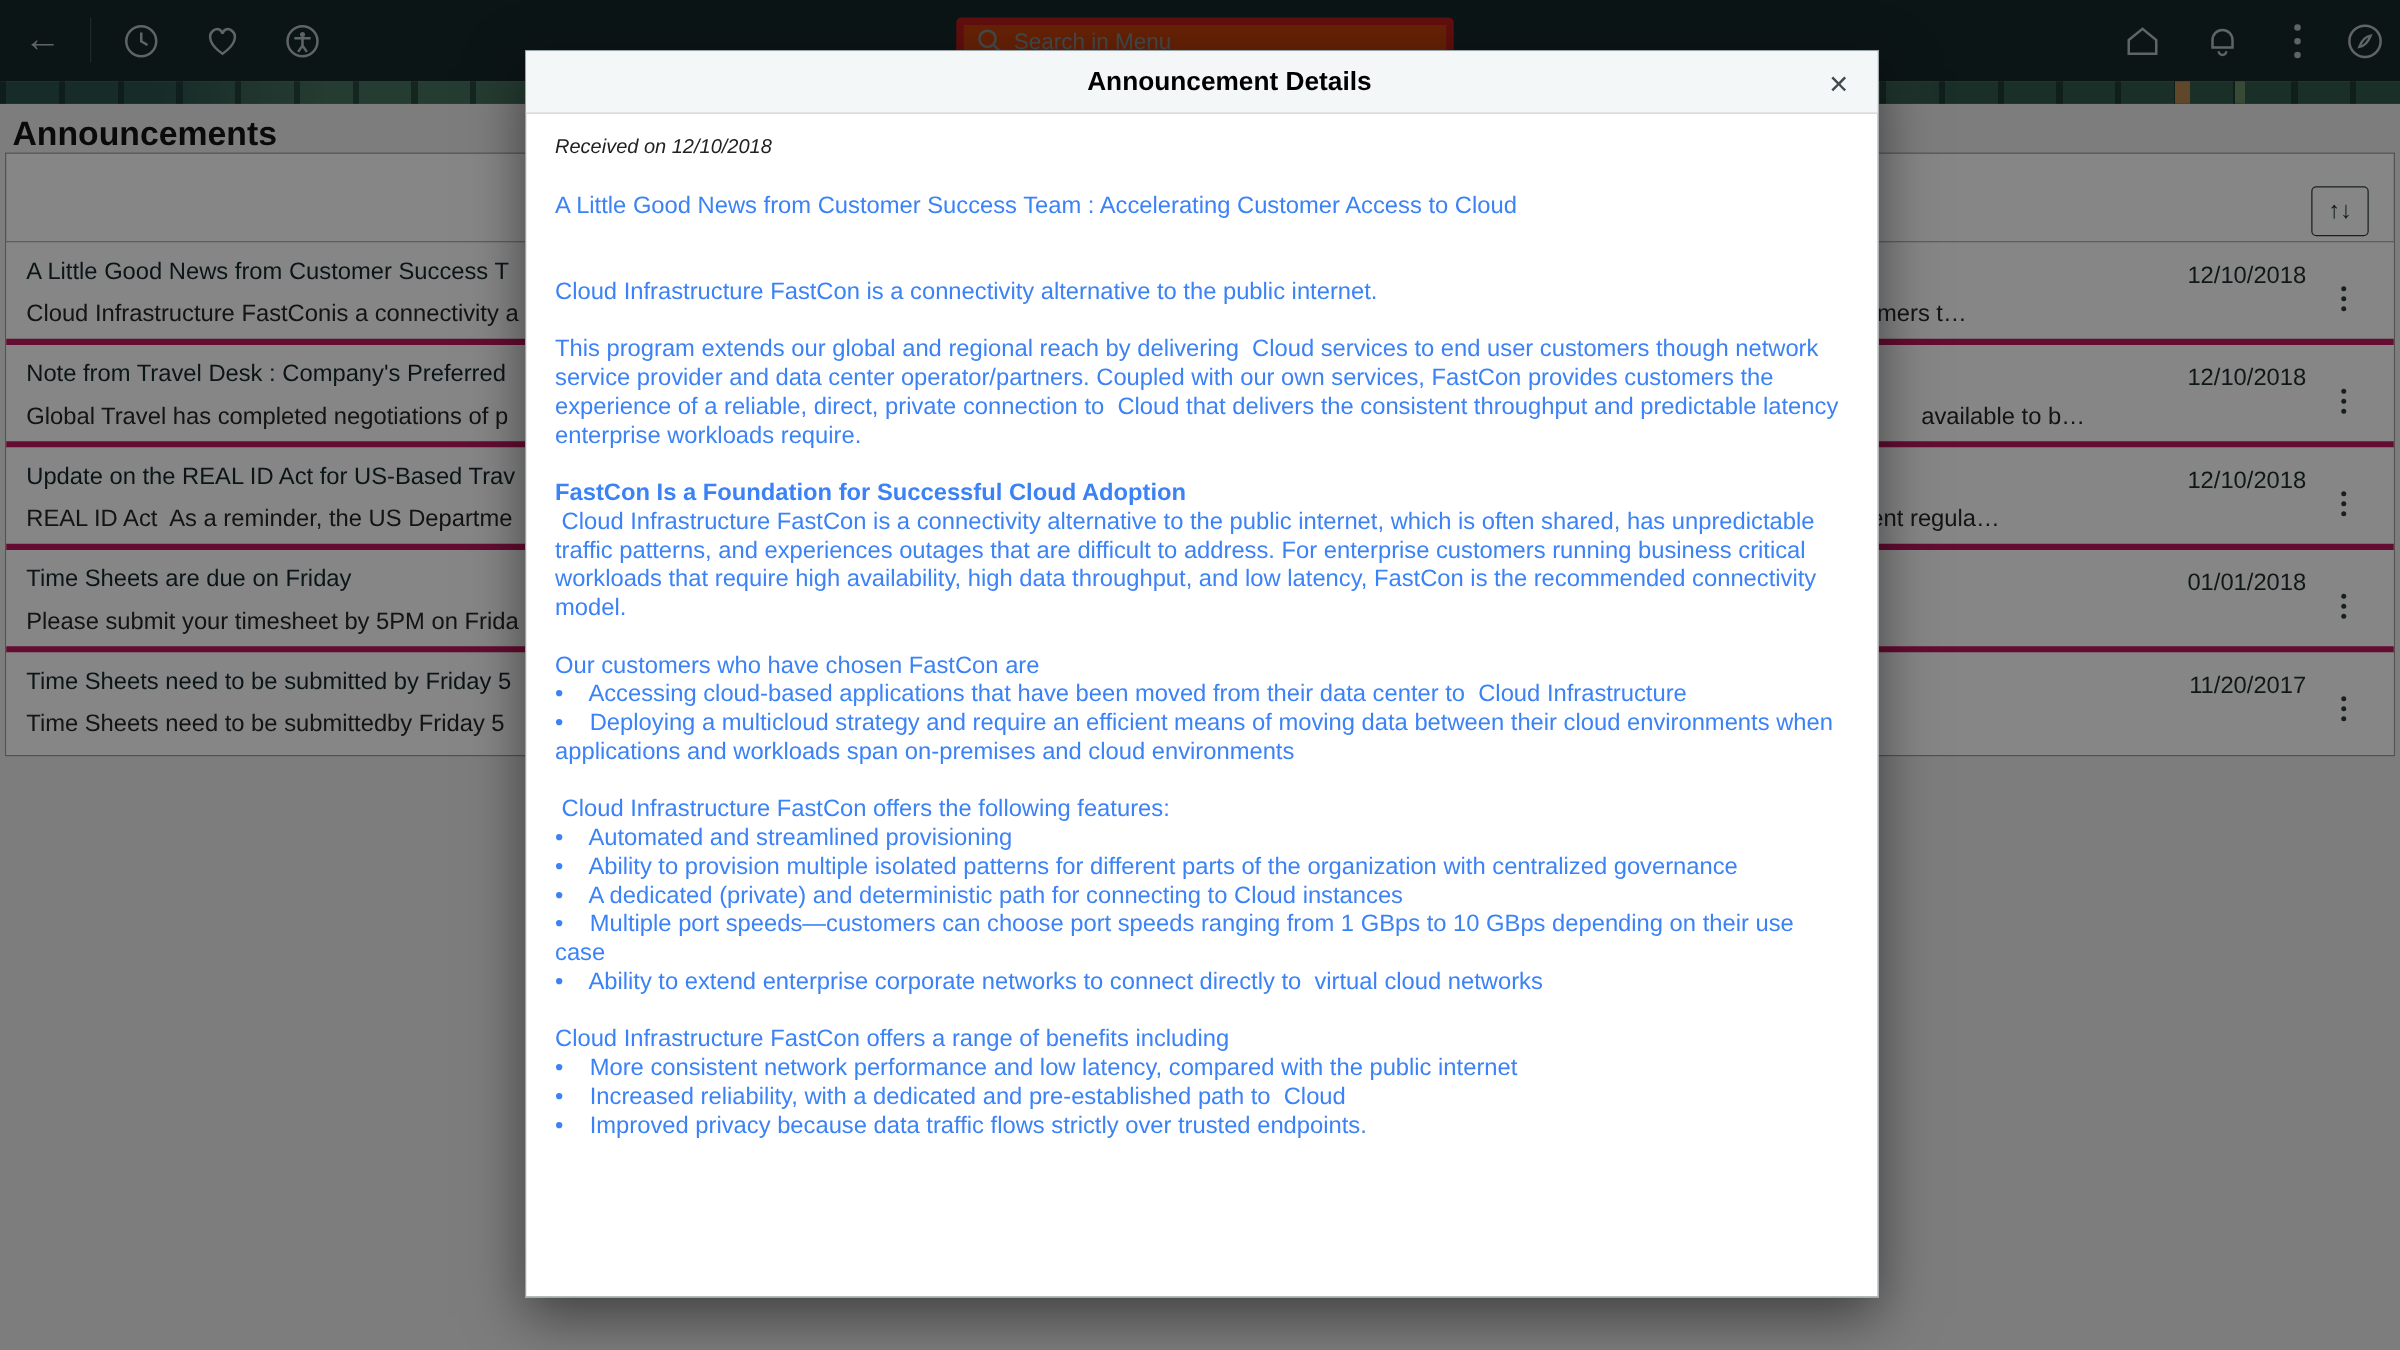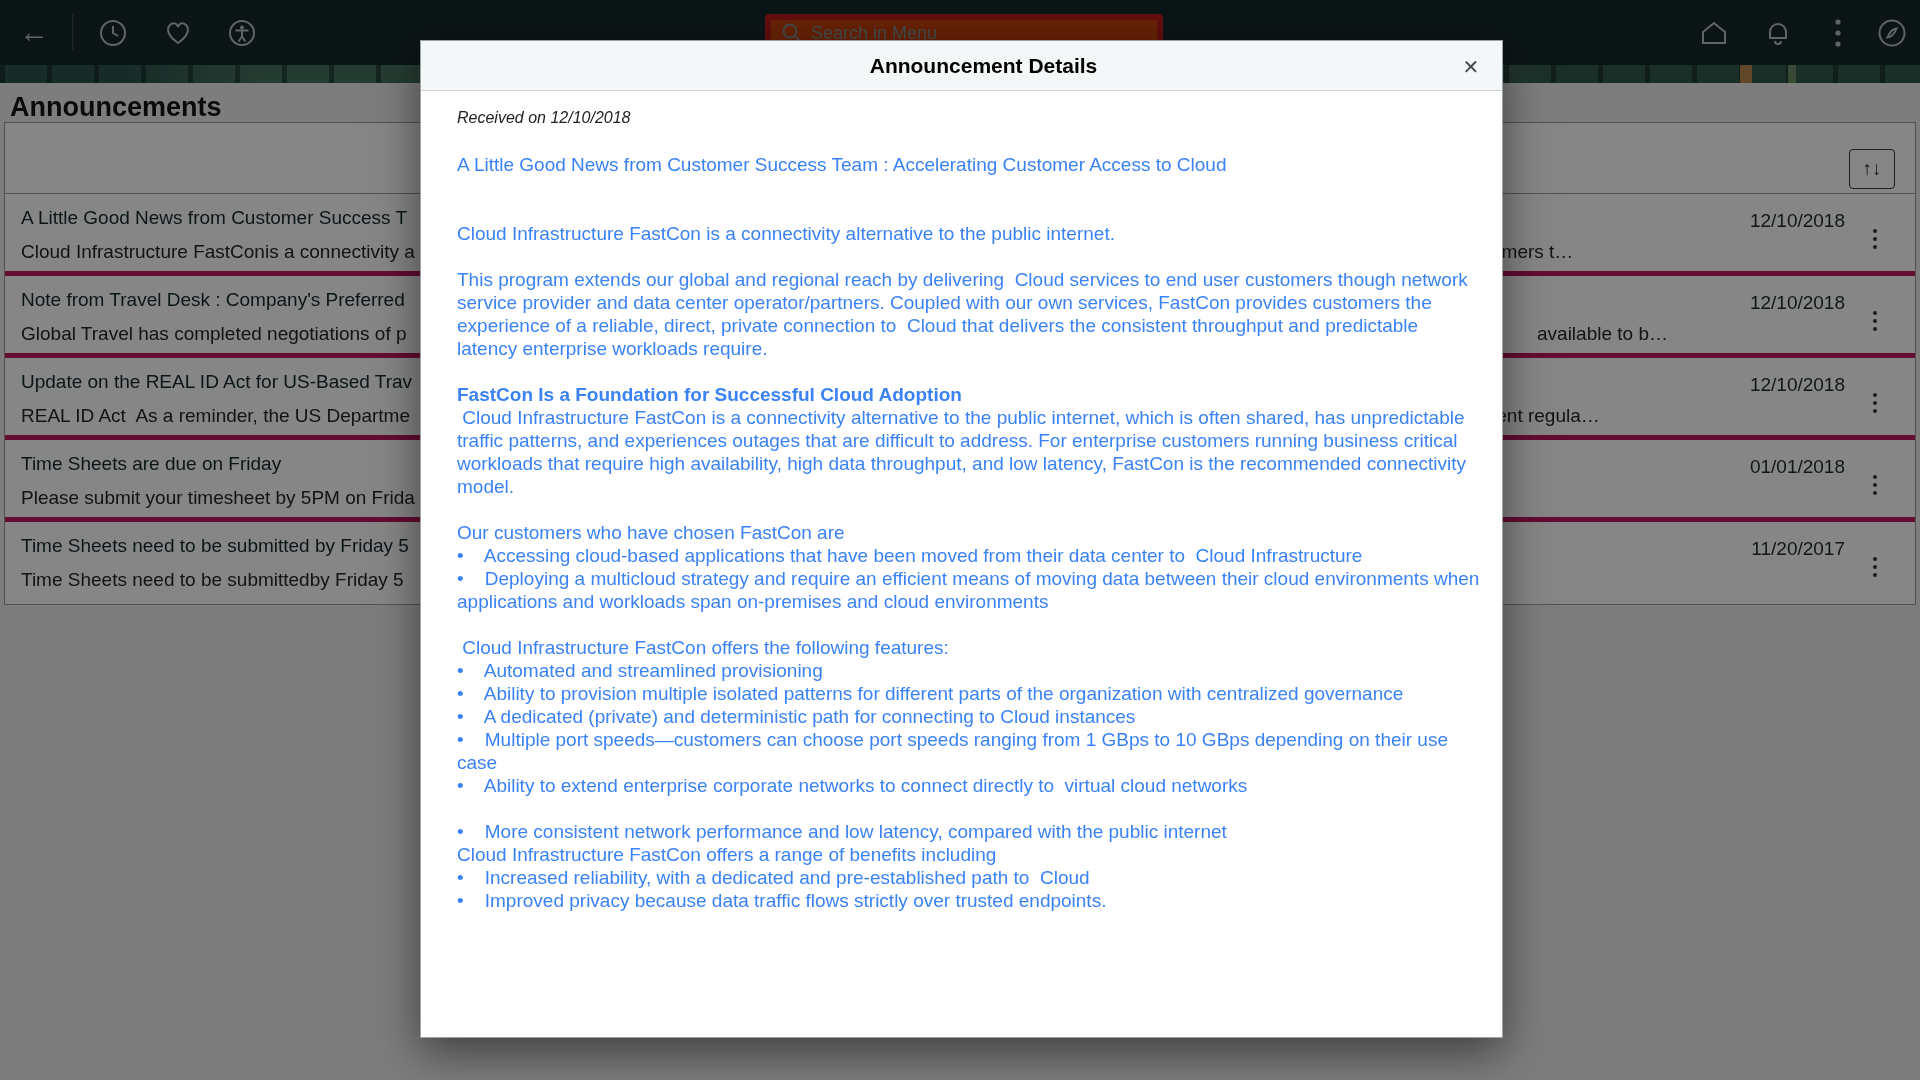--- a/index.html
+++ b/index.html
@@ -45,21 +45,21 @@
   .row-kebab i { width:4px; height:4px; border-radius:50%; background:#2d3c3c; }
 
   
   .scrim { position:absolute; left:0; top:0; width:1920px; height:1080px; background:rgba(0,0,0,0.47); z-index:50; }
 
   
   .modal { position:absolute; left:420px; top:40px; width:1083px; height:998px; background:#ffffff; z-index:100; box-shadow:0 14px 42px rgba(0,0,0,0.5); border:1px solid #9aa3a6; }
   .modal-header { position:relative; height:50px; background:#f4f7f8; border-bottom:1px solid #cdd3d6; display:flex; align-items:center; justify-content:center;padding-left:44px; }
   .modal-title { font-size:21px; font-weight:bold; color:#000; }
   .modal-close { position:absolute; right:16px; top:11px; width:30px; height:30px; background:none; border:none; font-size:20px; color:#414b4b; cursor:pointer; }
-  .modal-body { padding:18px 22px 0 23px;margin-left:13px; }
+  .modal-body { padding:18px 22px 0 23px; }
   .received { font-size:16px; font-style:italic; color:#222; margin-bottom:26px; }
   .mpara { font-size:19px; line-height:23px; color:#3b82f6; white-space:pre-wrap; min-height:23px; }
   .mpara.bold { font-weight:bold; }
 </style>
 </head>
 <body>
 
 <div class="screen">
 
   <div class="topbar">
@@ -214,21 +214,21 @@
           <div class="mpara">•    Accessing cloud-based applications that have been moved from their data center to  Cloud Infrastructure</div>
           <div class="mpara">•    Deploying a multicloud strategy and require an efficient means of moving data between their cloud environments when applications and workloads span on-premises and cloud environments</div>
           <div class="mpara"></div>
           <div class="mpara"> Cloud Infrastructure FastCon offers the following features:</div>
           <div class="mpara">•    Automated and streamlined provisioning</div>
           <div class="mpara">•    Ability to provision multiple isolated patterns for different parts of the organization with centralized governance</div>
           <div class="mpara">•    A dedicated (private) and deterministic path for connecting to Cloud instances</div>
           <div class="mpara">•    Multiple port speeds—customers can choose port speeds ranging from 1 GBps to 10 GBps depending on their use case</div>
           <div class="mpara">•    Ability to extend enterprise corporate networks to connect directly to  virtual cloud networks</div>
           <div class="mpara"></div>
+          <div class="mpara">Cloud Infrastructure FastCon offers a range of benefits including</div>
           <div class="mpara">•    More consistent network performance and low latency, compared with the public internet</div>
-          <div class="mpara">Cloud Infrastructure FastCon offers a range of benefits including</div>
           <div class="mpara">•    Increased reliability, with a dedicated and pre-established path to  Cloud</div>
           <div class="mpara">•    Improved privacy because data traffic flows strictly over trusted endpoints.</div>
         </div>
     </div>
   </div>
 
 </div>
 
 </body></html>

